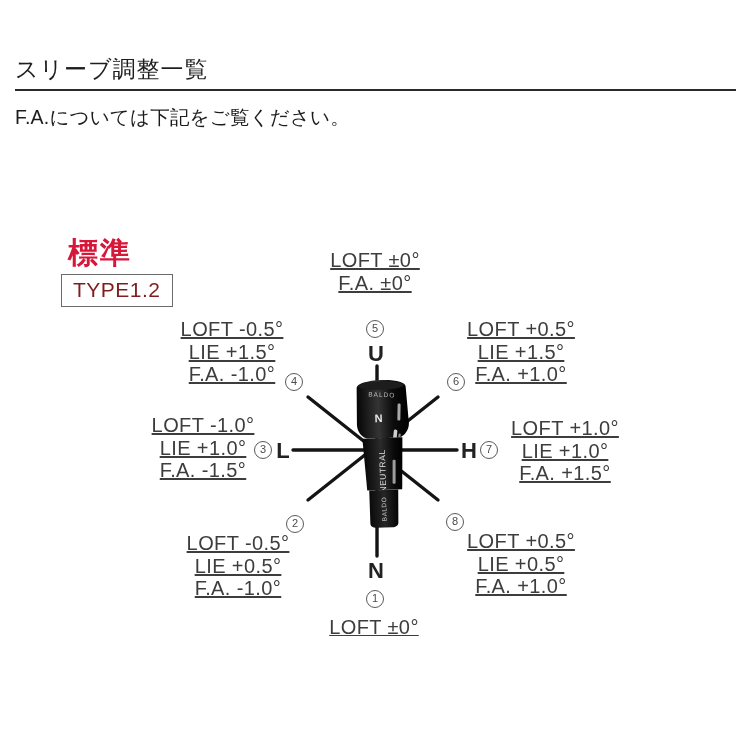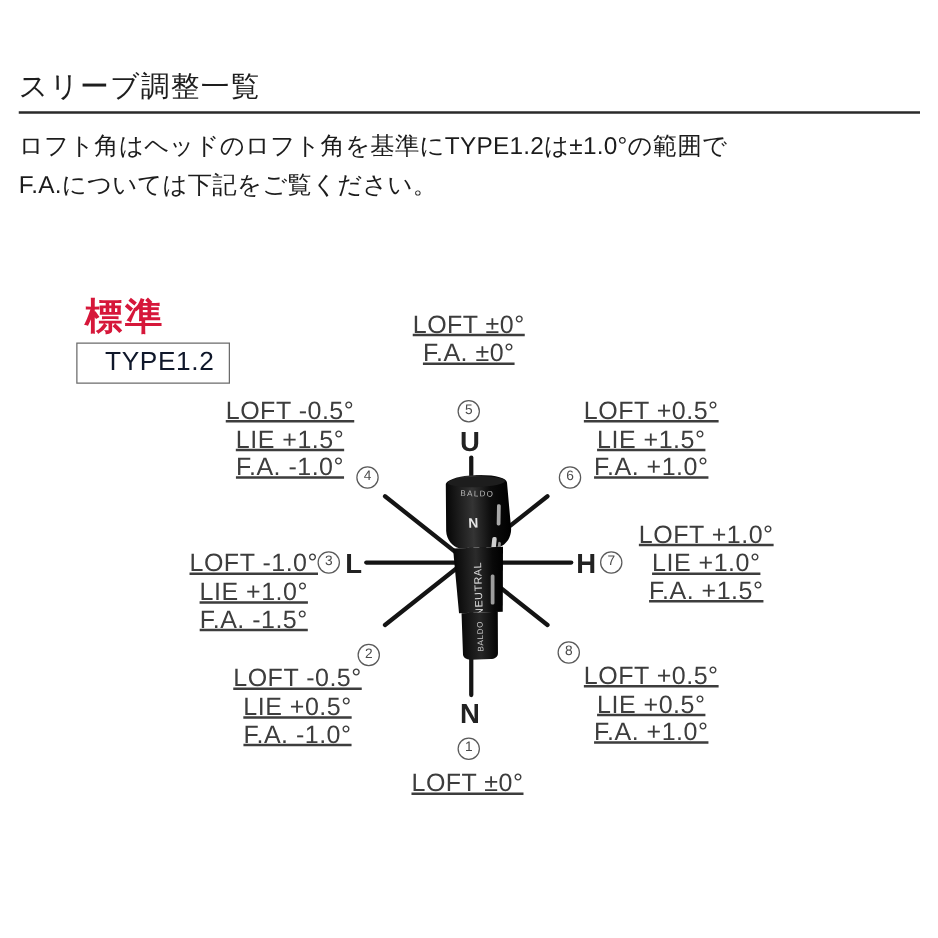--- a/index.html
+++ b/index.html
@@ -15,22 +15,22 @@
   }
   .desc{
     position:absolute;left:15px;top:102px;font-size:19.5px;line-height:31px;color:#1c1c1c;
     letter-spacing:0.2px;white-space:nowrap;
   }
   .standard{
     position:absolute;left:68px;top:233px;font-size:30px;font-weight:bold;color:#d6173a;
     letter-spacing:2px;
   }
   .type-box{
-    position:absolute;left:61px;top:274px;border:1.5px solid #6b6b6b;padding:3px 11px 4px 22px;
-    font-size:21px;color:#0f172a;letter-spacing:0.5px;background:#fff;
+    position:absolute;left:61px;top:274px;border:1.5px solid #6b6b6b;padding:3px 11px 4px 11px;
+    font-size:21px;color:#7f1d1d;letter-spacing:0.5px;background:#fff;
   }
   svg.diagram{position:absolute;left:0;top:0;}
   .pos-label{
     position:absolute;width:220px;text-align:center;font-size:20px;line-height:22.5px;
     color:#3d3d3d;letter-spacing:0.4px;text-decoration:underline;
   }
   .dir-letter{
     position:absolute;width:40px;text-align:center;font-size:22px;font-weight:bold;color:#222;
   }
   .circle-num{
@@ -41,21 +41,20 @@
 </style>
 </head>
 <body>
 
 <div class="page">
 
   <div class="title">スリーブ調整一覧</div>
   <div class="divider"></div>
 
   <div class="desc">
-    <div>ロフト角はヘッドのロフト角を基準にTYPE1.2は±1.0°の範囲で</div>
     <div>F.A.については下記をご覧ください。</div>
   </div>
 
   <div class="standard" style="color: rgb(214, 23, 58);">標準</div>
   <div class="type-box">TYPE1.2</div>
 
   <svg class="diagram" width="750" height="750" viewBox="0 0 750 750">
     <defs>
       <linearGradient id="gTop" x1="0" y1="0" x2="1" y2="0">
         <stop offset="0" stop-color="#050505"></stop>
@@ -117,21 +116,21 @@
   </div>
   <div class="circle-num" style="left:285px;top:373px;">4</div>
 
   <div class="pos-label" style="left:411px;top:318px;">
     <div>LOFT +0.5°</div>
     <div>LIE +1.5°</div>
     <div>F.A. +1.0°</div>
   </div>
   <div class="circle-num" style="left:447px;top:373px;">6</div>
 
-  <div class="pos-label" style="left:93px;top:440px;">
+  <div class="pos-label" style="left:93px;top:414px;">
     <div>LOFT -1.0°</div>
     <div>LIE +1.0°</div>
     <div>F.A. -1.5°</div>
   </div>
   <div class="circle-num" style="left:254px;top:441px;">3</div>
   <div class="dir-letter" style="left:263px;top:438px;">L</div>
 
   <div class="dir-letter" style="left:449px;top:438px;">H</div>
   <div class="circle-num" style="left:480px;top:441px;">7</div>
   <div class="pos-label" style="left:455px;top:417px;text-align:center;">

